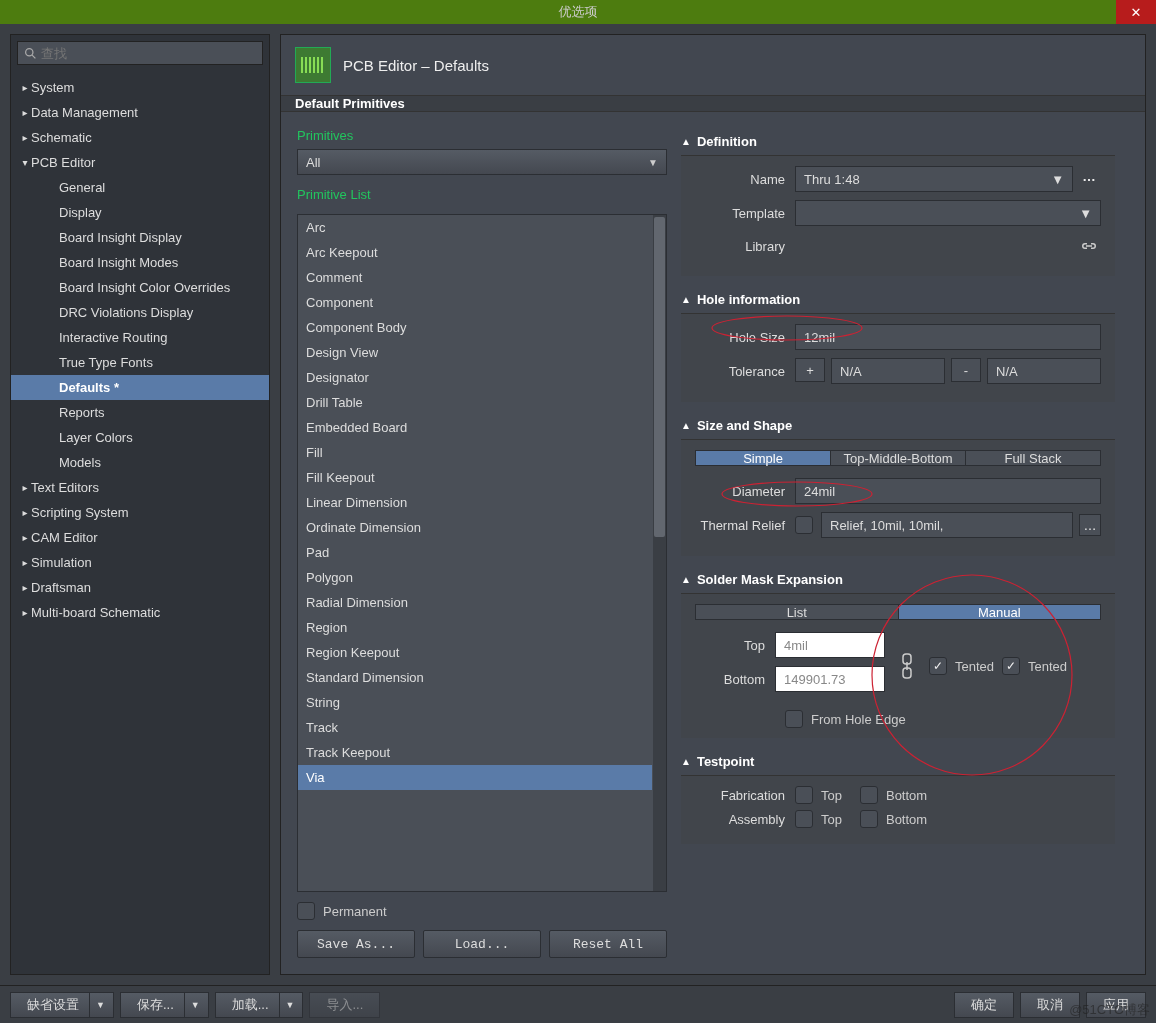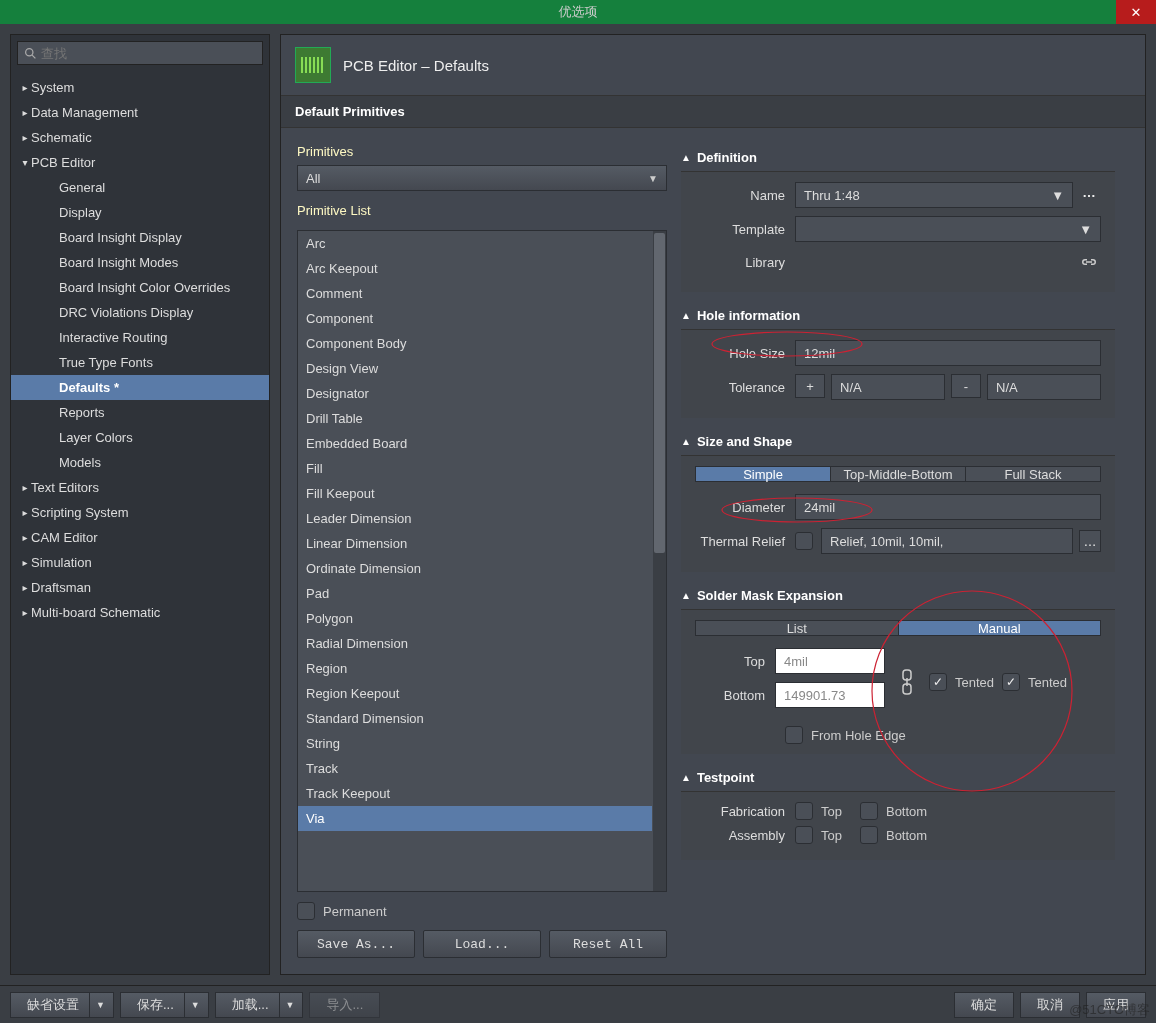--- a/index.html
+++ b/index.html
@@ -1,40 +1,40 @@
 <!DOCTYPE html>
 <html><head>
 <meta charset="utf-8">
 <style>
 * { margin: 0; padding: 0; box-sizing: border-box; font-family: "Segoe UI", "Microsoft YaHei", sans-serif; font-size: 13px; }
 body { background: #3a3e44; color: #ccc; width: 1156px; height: 1023px; overflow: hidden; position: relative; }
 .window { width: 100%; height: 100%; display: flex; flex-direction: column; }
-.titlebar { height: 24px; display: flex; align-items: center; justify-content: center; position: relative; background: #15803d; }
+.titlebar { height: 24px; display: flex; align-items: center; justify-content: center; position: relative; background: #4d7c0f; }
 .titlebar .title { color: #ccc; }
 .titlebar .close { position: absolute; right: 0; top: 0; width: 40px; height: 24px; background: #b71c1c; color: #fff; display: flex; align-items: center; justify-content: center; font-size: 16px; }
 .body { flex: 1; display: flex; padding: 10px; gap: 10px; min-height: 0; }
 .sidebar { width: 260px; background: #2f3339; border: 1px solid #222; display: flex; flex-direction: column; }
 .search { margin: 6px; display: flex; align-items: center; background: #4a4f57; border: 1px solid #222; padding: 3px 6px; height: 24px; }
 .search svg { width: 13px; height: 13px; fill: #aaa; margin-right: 4px; }
 .search input { flex: 1; background: transparent; border: none; color: #ccc; outline: none; }
 .tree { flex: 1; overflow-y: auto; padding: 4px 0; }
 .tree-item { display: flex; align-items: center; height: 25px; padding-left: 8px; color: #ddd; white-space: nowrap; cursor: default; }
 .tree-item .caret { width: 12px; display: inline-block; font-size: 10px; color: #ddd; text-align: center; }
 .tree-item.child { padding-left: 48px; }
 .tree-item.selected { background: #5a7ba8; color: #fff; font-weight: 600; }
 .main { flex: 1; background: #424750; border: 1px solid #222; display: flex; flex-direction: column; min-width: 0; position: relative; }
 .main-header { display: flex; align-items: center; padding: 12px 14px; gap: 12px; }
 .app-icon { width: 36px; height: 36px; background: #3d7a32; border: 1px solid #2a5; display: flex; align-items: center; justify-content: center; }
 .app-icon .inner { width: 24px; height: 16px; background: repeating-linear-gradient(90deg,#8d5 0 2px,#3d7a32 2px 4px),linear-gradient(#9c2,#8c2); }
 .main-title { color: #eee; font-size: 15px; }
-.section-hdr { background: #3a3e44; padding: 8px 14px; color: #fff; font-weight: 600; border-top: 1px solid #333; border-bottom: 1px solid #333; }
+.section-hdr { background: #3a3e44; padding: 0 14px; color: #fff; font-weight: 600; border-top: 1px solid #333; border-bottom: 1px solid #333; }
 .content { flex: 1; display: flex; padding: 16px; gap: 14px; min-height: 0; }
 .col-left { width: 370px; display: flex; flex-direction: column; }
 .col-right { flex: 1; min-width: 0; position: relative; }
-.lbl { color: #fef9c3; margin-bottom: 6px; display: block; }
+.lbl { color: #22c55e; margin-bottom: 6px; display: block; }
 .select, .listbox, .txt, .btn { background: #4a4f57; border: 1px solid #2b2e33; color: #ddd; }
 .select { height: 26px; width: 100%; display: flex; align-items: center; padding: 0 8px; justify-content: space-between; background: linear-gradient(#555b64,#444850); }
 .select .caret-down { font-size: 10px; color: #ccc; }
 .listbox { flex: 1; overflow: hidden; position: relative; margin-top: 6px; }
 .list-inner { position: absolute; inset: 0 14px 0 0; overflow: hidden; }
 .list-item { height: 25px; display: flex; align-items: center; padding: 0 8px; color: #ddd; }
 .list-item.selected { background: #5a7ba8; color: #fff; }
 .list-scroll { position: absolute; right: 0; top: 0; bottom: 0; width: 13px; background: #3a3e44; }
 .list-thumb { position: absolute; right: 0; top: 2px; width: 11px; height: 320px; background: #62676f; border-radius: 2px; margin: 0 1px; }
 .perm-row { display: flex; align-items: center; gap: 8px; padding: 10px 0; }
@@ -205,21 +205,20 @@
                 <div class="list-item">Arc Keepout</div>
                 <div class="list-item">Comment</div>
                 <div class="list-item">Component</div>
                 <div class="list-item">Component Body</div>
                 <div class="list-item">Design View</div>
                 <div class="list-item">Designator</div>
                 <div class="list-item">Drill Table</div>
                 <div class="list-item">Embedded Board</div>
                 <div class="list-item">Fill</div>
                 <div class="list-item">Fill Keepout</div>
-                <div class="list-item">Leader Dimension</div>
                 <div class="list-item">Linear Dimension</div>
                 <div class="list-item">Ordinate Dimension</div>
                 <div class="list-item">Pad</div>
                 <div class="list-item">Polygon</div>
                 <div class="list-item">Radial Dimension</div>
                 <div class="list-item">Region</div>
                 <div class="list-item">Region Keepout</div>
                 <div class="list-item">Standard Dimension</div>
                 <div class="list-item">String</div>
                 <div class="list-item">Track</div>

